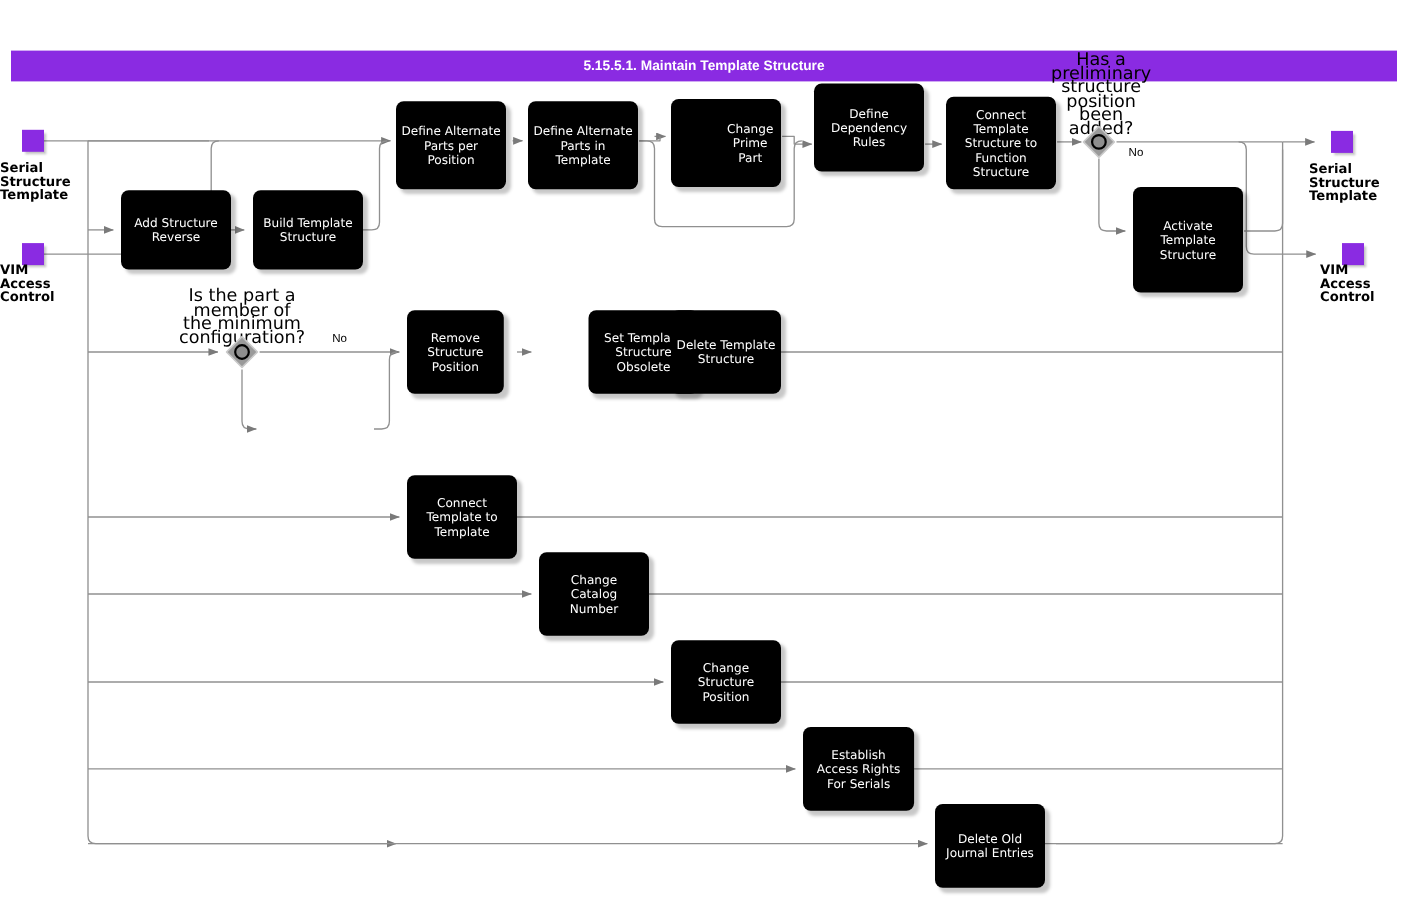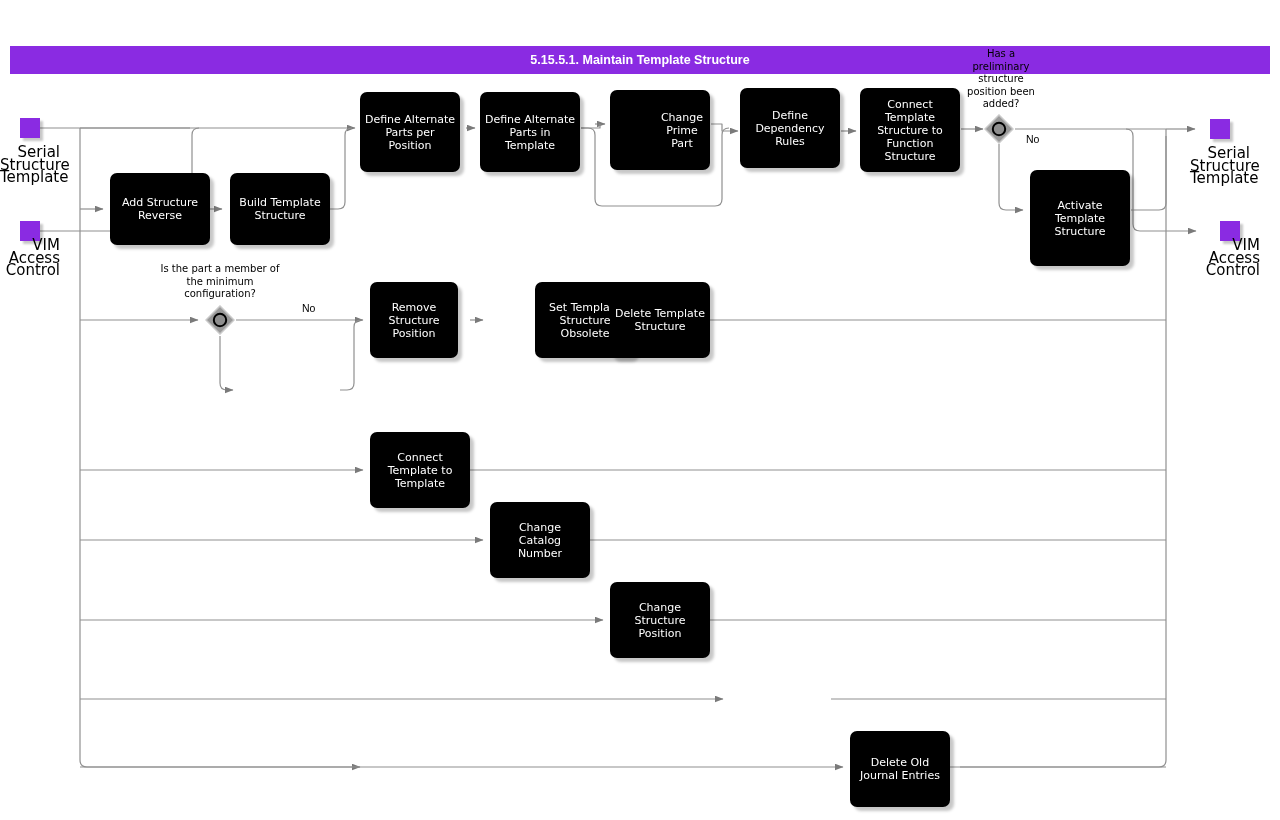--- a/index.html
+++ b/index.html
@@ -72,37 +72,38 @@
   
   .term {
     position: absolute;
     width: 20px;
     height: 20px;
     background: #8A2BE2;
     box-shadow: 3px 3px 2px rgba(0,0,0,0.22);
   }
   .term-label {
     position: absolute;
-    font-size: 15px;
+    font-size: 12px;
     line-height: 12.5px;
     color: #000000;
-    text-align: right;
+    text-align: left;
     white-space: pre-line;
     font-family: "DejaVu Sans", sans-serif;
+    font-weight: bold;
   }
 
   
   .gateway {
     position: absolute;
     width: 30px;
     height: 30px;
   }
   .gate-label {
     position: absolute;
-    font-size: 10px;
+    font-size: 16px;
     line-height: 12.5px;
     color: #000000;
     text-align: center;
     white-space: pre-line;
     font-family: "DejaVu Sans", sans-serif;
   }
   .edge-label {
     position: absolute;
     font-size: 10.5px;
     line-height: 12.5px;
@@ -260,21 +261,21 @@
     <span class="proc-label">Define Alternate
 Parts in
 Template</span>
   </div>
 
   <div class="proc" style="left:610px; top:90px; width:100px; height:80px;padding-left:48px;">
     <span class="proc-label">Change Prime
 Part</span>
   </div>
 
-  <div class="proc" style="left:740px; top:88px; width:100px; height:80px;">
+  <div class="proc" style="left:740px; top:76px; width:100px; height:80px;">
     <span class="proc-label">Define
 Dependency
 Rules</span>
   </div>
 
   <div class="proc" style="left:860px; top:88px; width:100px; height:84px;">
     <span class="proc-label">Connect
 Template
 Structure to
 Function
@@ -316,19 +317,24 @@
 Catalog
 Number</span>
   </div>
 
   <div class="proc" style="left:610px; top:582px; width:100px; height:76px;">
     <span class="proc-label">Change
 Structure
 Position</span>
   </div>
 
+  <div class="proc" style="left:730px; top:661px; width:101px; height:76px;">
+    <span class="proc-label">Establish
+Access Rights
+For Serials</span>
+  </div>
 
   <div class="proc" style="left:850px; top:731px; width:100px; height:76px;">
     <span class="proc-label">Delete Old
 Journal Entries</span>
   </div>
 
 </div>
 
 </body></html>

